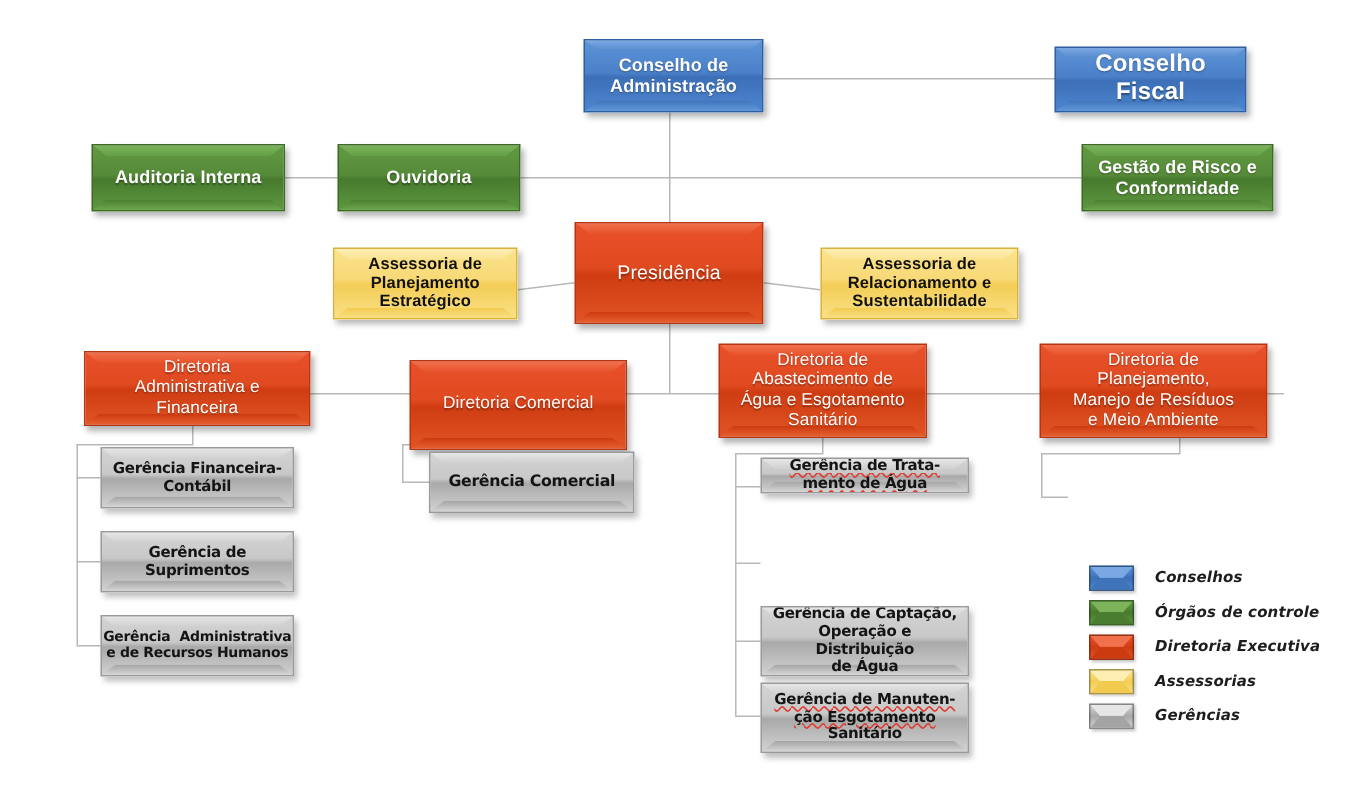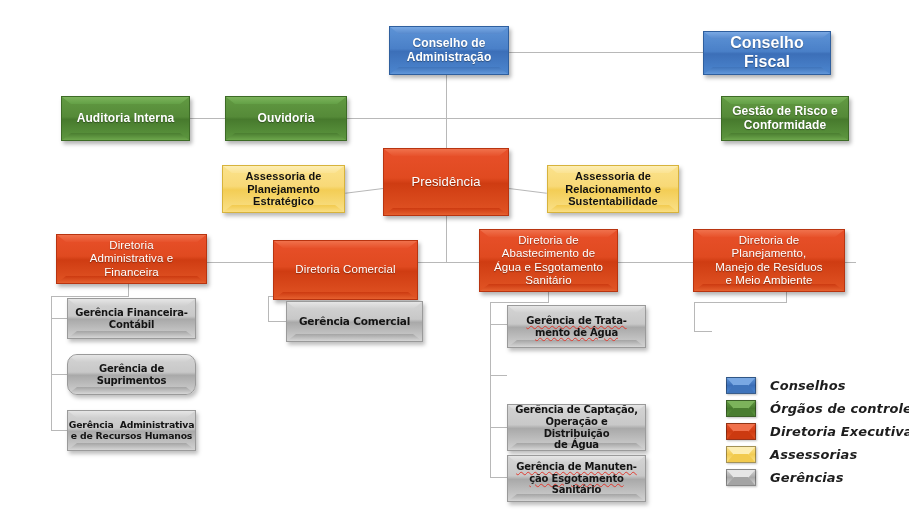--- a/index.html
+++ b/index.html
@@ -132,21 +132,21 @@
   .sw-green{background:linear-gradient(to bottom,#629a42,#477a2d 50%,#5e9840);}
   .sw-green::before{background:#7cb35b;}.sw-green::after{background:#4a7d30;}
   .sw-red{background:linear-gradient(to bottom,#e8502a,#cf3c12 50%,#e15424);}
   .sw-red::before{background:#f0714c;}.sw-red::after{background:#cc3a10;}
   .sw-yellow{background:linear-gradient(to bottom,#fbe28c,#f3cd55 50%,#fae189);}
   .sw-yellow::before{background:#fdeeb4;}.sw-yellow::after{background:#f2ca4e;}
   .sw-gray{background:linear-gradient(to bottom,#d4d4d4,#a9a9a9 50%,#d2d2d2);}
   .sw-gray::before{background:#e6e6e6;}.sw-gray::after{background:#a4a4a4;}
   .leg-txt{
     font-family:"DejaVu Sans", sans-serif;
-    font-style:italic;font-weight:bold;font-size:13px;color:#1d1d1d;
+    font-style:italic;font-weight:bold;font-size:10px;color:#1d1d1d;
     white-space:nowrap;letter-spacing:.1px;
   }
 </style>
 </head>
 <body>
 
 <div id="canvas">
 
   <div class="line h" style="left:509px;top:52px;width:212px;"></div>
 
@@ -234,33 +234,33 @@
   </div>
 
   <div class="node c-red" style="left:693px;top:229px;width:152px;height:63px;font-size:11.5px;">
     <span class="lbl">Diretoria de<br>Planejamento,<br>Manejo de Resíduos<br>e Meio Ambiente</span>
   </div>
 
   <div class="node c-gray" style="left:67px;top:298px;width:129px;height:41px;font-size:10px;">
     <span class="lbl">Gerência Financeira-<br>Contábil</span>
   </div>
 
-  <div class="node c-gray" style="left:67px;top:354px;width:129px;height:41px;font-size:10px;border-radius:10px;">
+  <div class="node c-gray" style="left:67px;top:354px;width:129px;height:41px;font-size:10px;">
     <span class="lbl">Gerência de<br>Suprimentos</span>
   </div>
 
   <div class="node c-gray" style="left:67px;top:410px;width:129px;height:41px;font-size:9.3px;">
     <span class="lbl">Gerência&nbsp;&nbsp;Administrativa<br>e de Recursos Humanos</span>
   </div>
 
   <div class="node c-gray" style="left:286px;top:301px;width:137px;height:41px;font-size:10.5px;">
     <span class="lbl">Gerência Comercial</span>
   </div>
 
-  <div class="node c-gray" style="left:507px;top:305px;width:139px;height:43px;font-size:10px;">
+  <div class="node c-gray" style="left:507px;top:305px;width:139px;height:24px;font-size:10px;">
     <span class="lbl"><span class="sq">Gerência de Trata-</span><br><span class="sq">mento de Água</span></span>
   </div>
 
 
   <div class="node c-gray" style="left:507px;top:404px;width:139px;height:47px;font-size:10px;">
     <span class="lbl">Gerência de Captação,<br>Operação e Distribuição<br>de Água</span>
   </div>
 
   <div class="node c-gray" style="left:507px;top:455px;width:139px;height:47px;font-size:10px;">
     <span class="lbl"><span class="sq">Gerência de Manuten-</span><br><span class="sq">ção Esgotamento</span><br>Sanitário</span>

